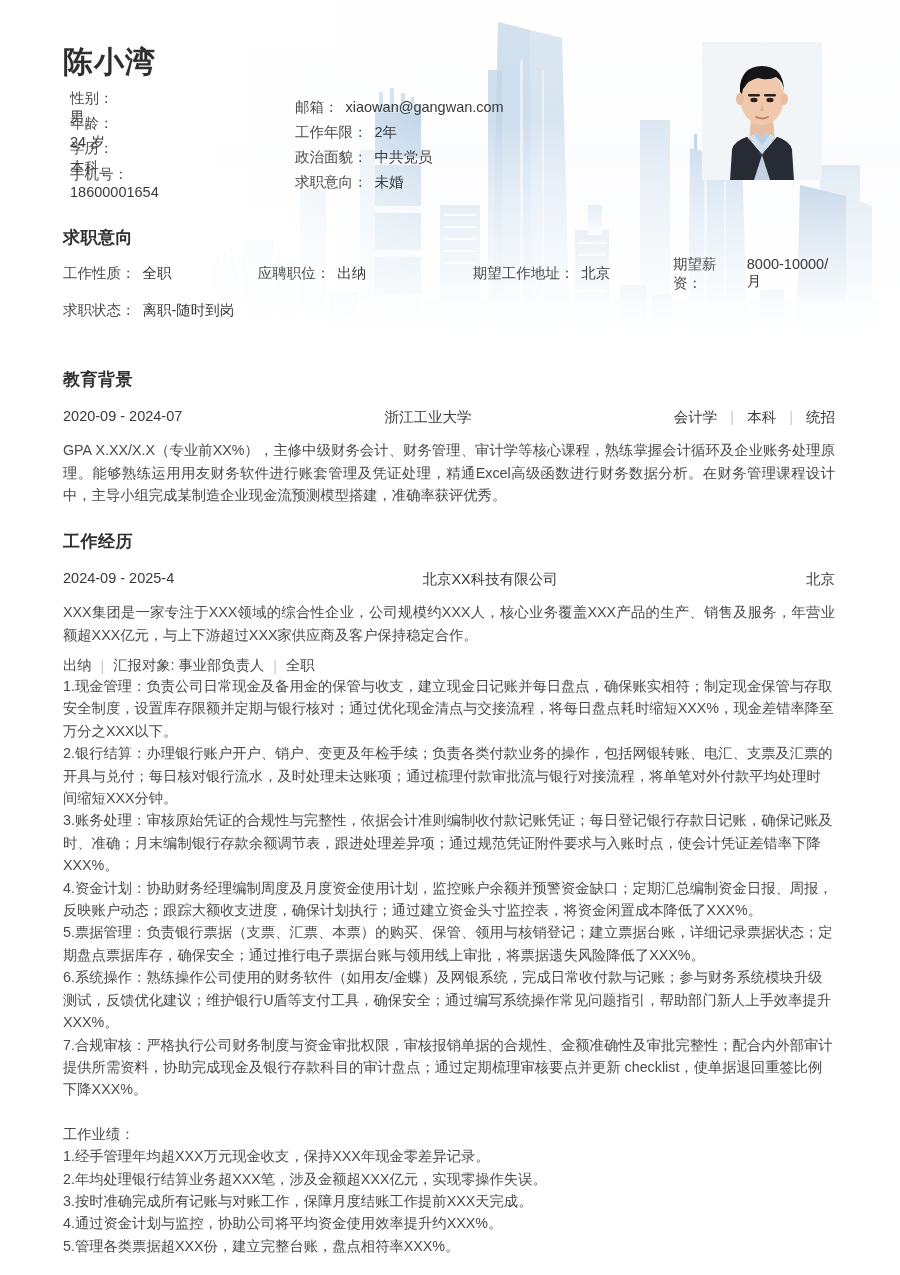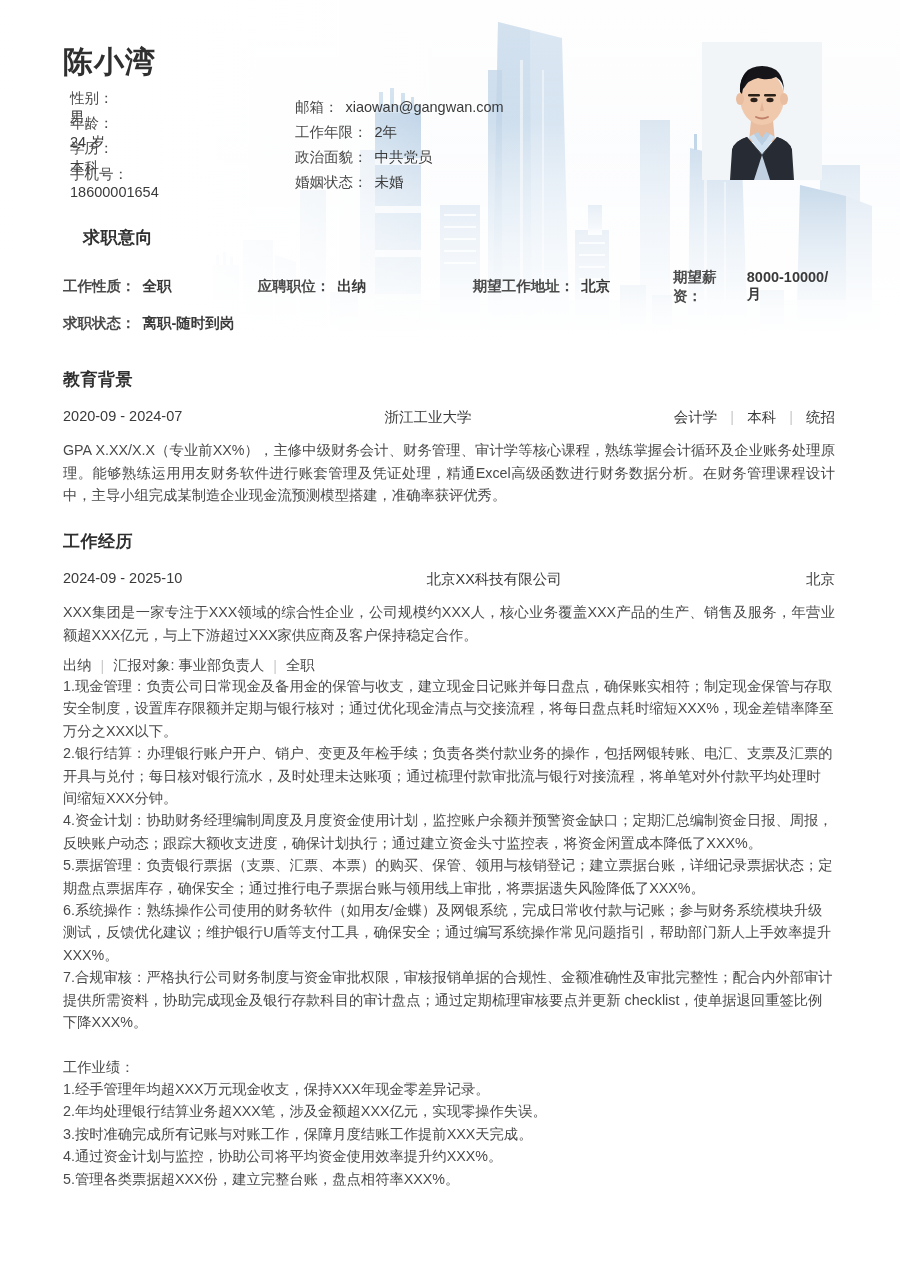--- a/index.html
+++ b/index.html
@@ -210,21 +210,21 @@
           <span class="lbl">政治面貌：</span>
           <span class="val">中共党员</span>
         </div>
       </div>
       <div class="info-row">
         <div class="info-cell c1">
           <span class="lbl">手机号：</span>
           <span class="val">18600001654</span>
         </div>
         <div class="info-cell">
-          <span class="lbl">婚姻状态：</span>
+          <span class="lbl">求职意向：</span>
           <span class="val">未婚</span>
         </div>
       </div>
     </div>
 
     <div class="photo">
       <svg width="120" height="138" viewBox="0 0 120 138" xmlns="http://www.w3.org/2000/svg">
         <rect width="120" height="138" fill="#f2f5f8"></rect>
 
         <path d="M49 78 L71 78 L73 100 L47 100 Z" fill="#e8bda0"></path>
@@ -253,23 +253,23 @@
         <ellipse cx="52" cy="58" rx="3.6" ry="2.2" fill="#2b211a"></ellipse>
         <ellipse cx="68" cy="58" rx="3.6" ry="2.2" fill="#2b211a"></ellipse>
 
         <path d="M60 60 L58 69 L62 69 Z" fill="#dfae90" opacity=".8"></path>
 
         <path d="M54 75 Q60 78 66 75" stroke="#bf7f68" stroke-width="1.8" fill="none" stroke-linecap="round"></path>
       </svg>
     </div>
   </div>
 
-  <div class="section-title" style="top:226px;margin-left:20px;">求职意向</div>
-
-  <div class="block" style="top:274px;font-weight:bold;">
+  <div class="section-title" style="top:226px;">求职意向</div>
+
+  <div class="block" style="top:261px;">
     <div class="intent-row">
       <div class="intent-cell ic-a">
         <span class="lbl">工作性质：</span>
         <span class="val">全职</span>
       </div>
       <div class="intent-cell ic-b">
         <span class="lbl">应聘职位：</span>
         <span class="val">出纳</span>
       </div>
       <div class="intent-cell ic-c">
@@ -303,37 +303,38 @@
         <span>统招</span>
       </div>
     </div>
     <div class="para" style="margin-top:12px;">GPA X.XX/X.X（专业前XX%），主修中级财务会计、财务管理、审计学等核心课程，熟练掌握会计循环及企业账务处理原理。能够熟练运用用友财务软件进行账套管理及凭证处理，精通Excel高级函数进行财务数据分析。在财务管理课程设计中，主导小组完成某制造企业现金流预测模型搭建，准确率获评优秀。</div>
   </div>
 
   <div class="section-title" style="top:530px;">工作经历</div>
 
   <div class="block" style="top:570px;">
     <div class="row-3">
-      <div class="left">2024-09 - 2025-10</div>
+      <div class="left">2024-09 - 2025-4</div>
       <div class="mid">北京XX科技有限公司</div>
       <div class="right">北京</div>
     </div>
 
     <div class="para" style="margin-top:12px;">XXX集团是一家专注于XXX领域的综合性企业，公司规模约XXX人，核心业务覆盖XXX产品的生产、销售及服务，年营业额超XXX亿元，与上下游超过XXX家供应商及客户保持稳定合作。</div>
 
     <div class="jobline" style="margin-top:10px;">
       <span>出纳</span>
       <span class="meta-sep">|</span>
       <span>汇报对象: 事业部负责人</span>
       <span class="meta-sep">|</span>
       <span>全职</span>
     </div>
 
     <div class="para-tight">1.现金管理：负责公司日常现金及备用金的保管与收支，建立现金日记账并每日盘点，确保账实相符；制定现金保管与存取安全制度，设置库存限额并定期与银行核对；通过优化现金清点与交接流程，将每日盘点耗时缩短XXX%，现金差错率降至万分之XXX以下。</div>
     <div class="para-tight">2.银行结算：办理银行账户开户、销户、变更及年检手续；负责各类付款业务的操作，包括网银转账、电汇、支票及汇票的开具与兑付；每日核对银行流水，及时处理未达账项；通过梳理付款审批流与银行对接流程，将单笔对外付款平均处理时间缩短XXX分钟。</div>
+    <div class="para-tight">3.账务处理：审核原始凭证的合规性与完整性，依据会计准则编制收付款记账凭证；每日登记银行存款日记账，确保记账及时、准确；月末编制银行存款余额调节表，跟进处理差异项；通过规范凭证附件要求与入账时点，使会计凭证差错率下降XXX%。</div>
     <div class="para-tight">4.资金计划：协助财务经理编制周度及月度资金使用计划，监控账户余额并预警资金缺口；定期汇总编制资金日报、周报，反映账户动态；跟踪大额收支进度，确保计划执行；通过建立资金头寸监控表，将资金闲置成本降低了XXX%。</div>
     <div class="para-tight">5.票据管理：负责银行票据（支票、汇票、本票）的购买、保管、领用与核销登记；建立票据台账，详细记录票据状态；定期盘点票据库存，确保安全；通过推行电子票据台账与领用线上审批，将票据遗失风险降低了XXX%。</div>
     <div class="para-tight">6.系统操作：熟练操作公司使用的财务软件（如用友/金蝶）及网银系统，完成日常收付款与记账；参与财务系统模块升级测试，反馈优化建议；维护银行U盾等支付工具，确保安全；通过编写系统操作常见问题指引，帮助部门新人上手效率提升XXX%。</div>
     <div class="para-tight">7.合规审核：严格执行公司财务制度与资金审批权限，审核报销单据的合规性、金额准确性及审批完整性；配合内外部审计提供所需资料，协助完成现金及银行存款科目的审计盘点；通过定期梳理审核要点并更新 checklist，使单据退回重签比例下降XXX%。</div>
 
     <div class="para-tight" style="margin-top:22px;">工作业绩：</div>
     <div class="para-tight">1.经手管理年均超XXX万元现金收支，保持XXX年现金零差异记录。</div>
     <div class="para-tight">2.年均处理银行结算业务超XXX笔，涉及金额超XXX亿元，实现零操作失误。</div>
     <div class="para-tight">3.按时准确完成所有记账与对账工作，保障月度结账工作提前XXX天完成。</div>
     <div class="para-tight">4.通过资金计划与监控，协助公司将平均资金使用效率提升约XXX%。</div>

